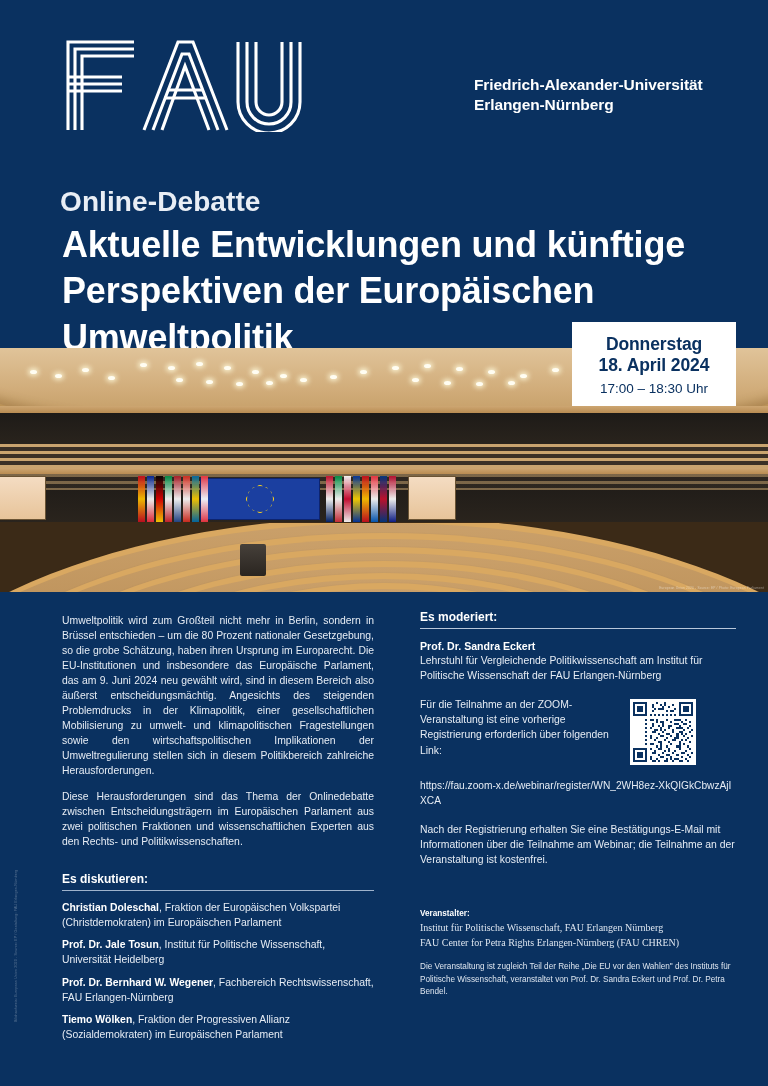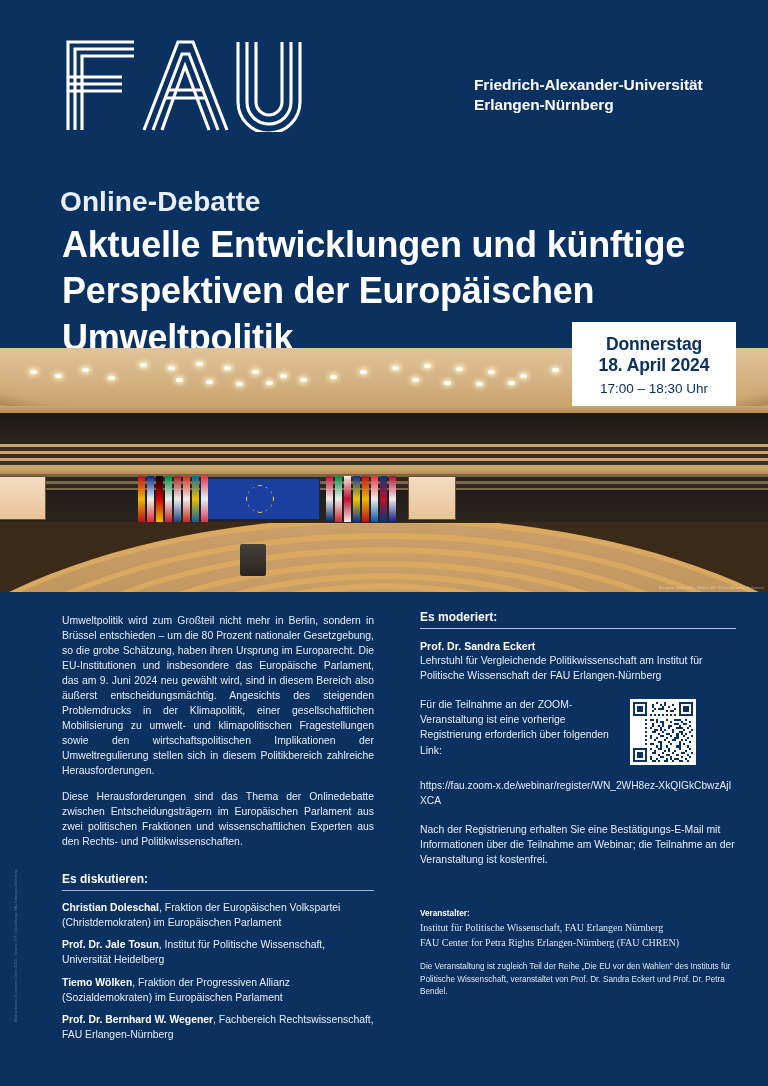--- a/index.html
+++ b/index.html
@@ -313,24 +313,24 @@
 
     <div class="sec-head">Es diskutieren:</div>
 
     <div class="person">
       <b>Christian Doleschal</b><span>, Fraktion der Europäischen Volkspartei (Christdemokraten) im Europäischen Parlament</span>
     </div>
     <div class="person">
       <b>Prof. Dr. Jale Tosun</b><span>, Institut für Politische Wissenschaft, Universität Heidelberg</span>
     </div>
     <div class="person">
+      <b>Prof. Dr. Bernhard W. Wegener</b><span>, Fachbereich Rechtswissenschaft, FAU Erlangen-Nürnberg</span>
+    </div>
+    <div class="person">
       <b>Tiemo Wölken</b><span>, Fraktion der Progressiven Allianz (Sozialdemokraten) im Europäischen Parlament</span>
-    </div>
-    <div class="person">
-      <b>Prof. Dr. Bernhard W. Wegener</b><span>, Fachbereich Rechtswissenschaft, FAU Erlangen-Nürnberg</span>
     </div>
   </div>
 
   <div class="col-right">
     <div class="sec-head">Es moderiert:</div>
     <div class="mod-name">Prof. Dr. Sandra Eckert</div>
     <div class="mod-role">Lehrstuhl für Vergleichende Politikwissenschaft am Institut für Politische Wissenschaft der FAU Erlangen-Nürnberg</div>
 
     <div class="reg-row">
       <div class="reg-text">Für die Teilnahme an der ZOOM-Veranstaltung ist eine vorherige Registrierung erforderlich über folgenden Link:</div>

